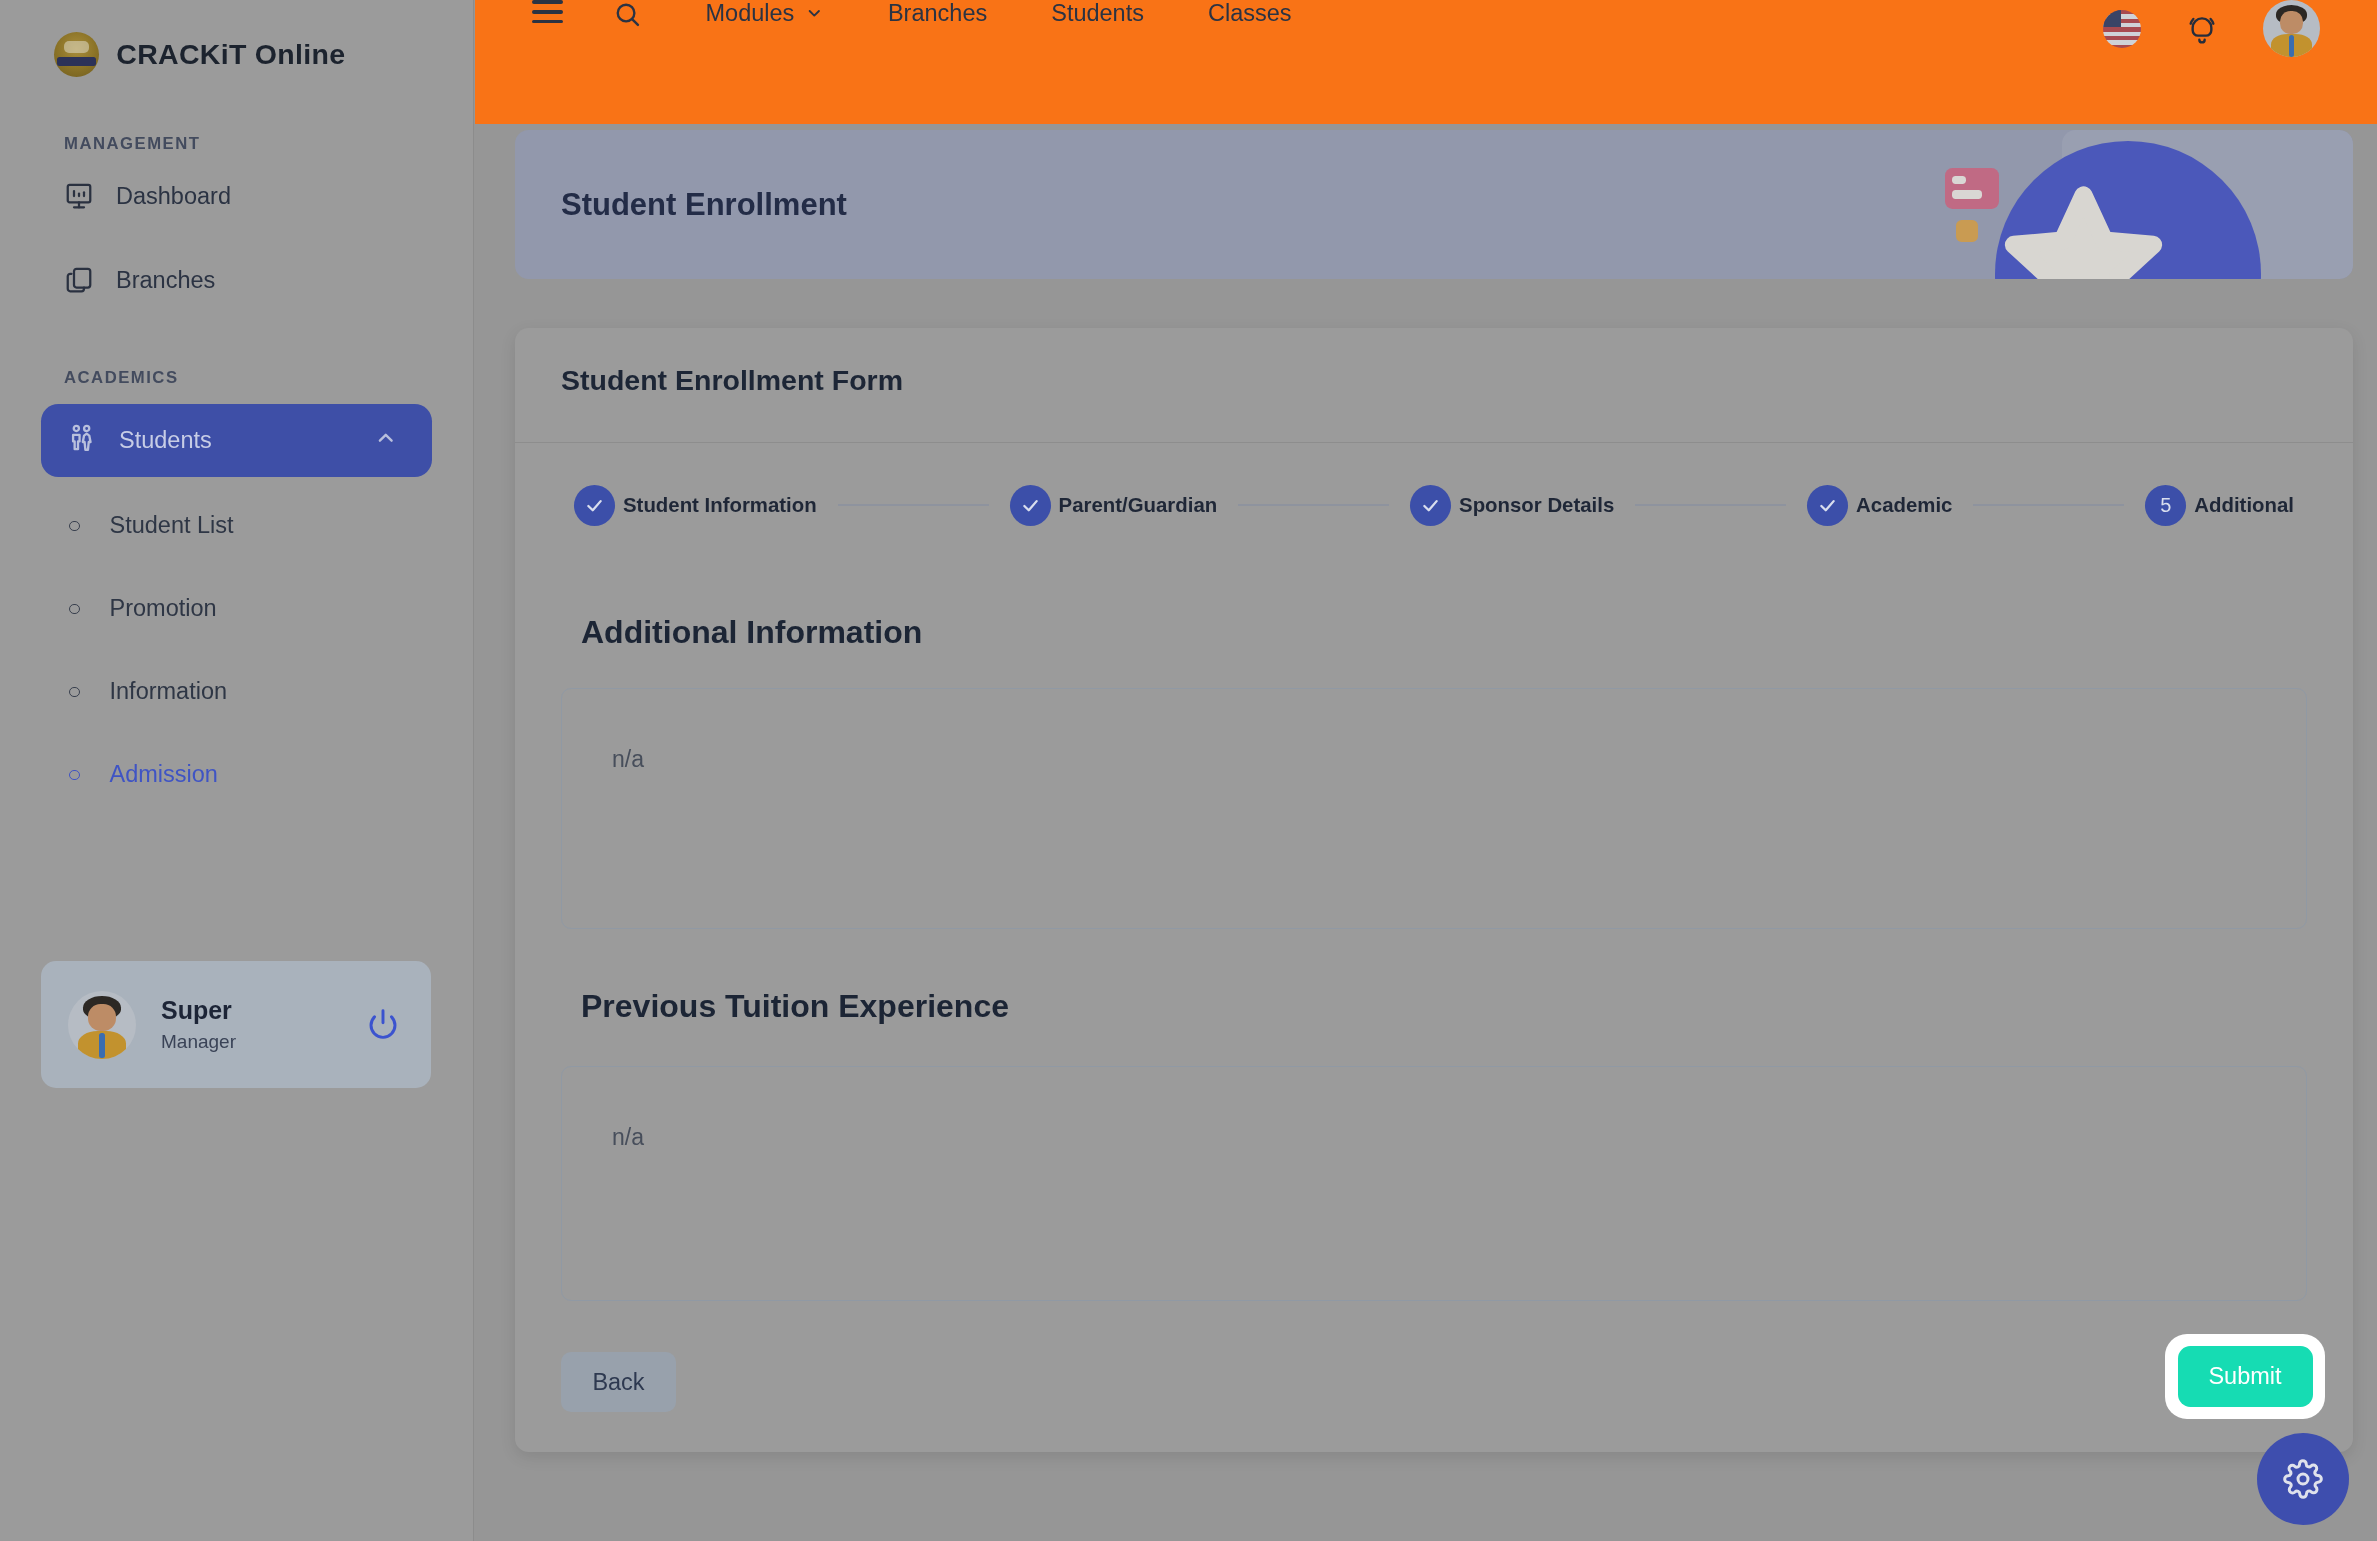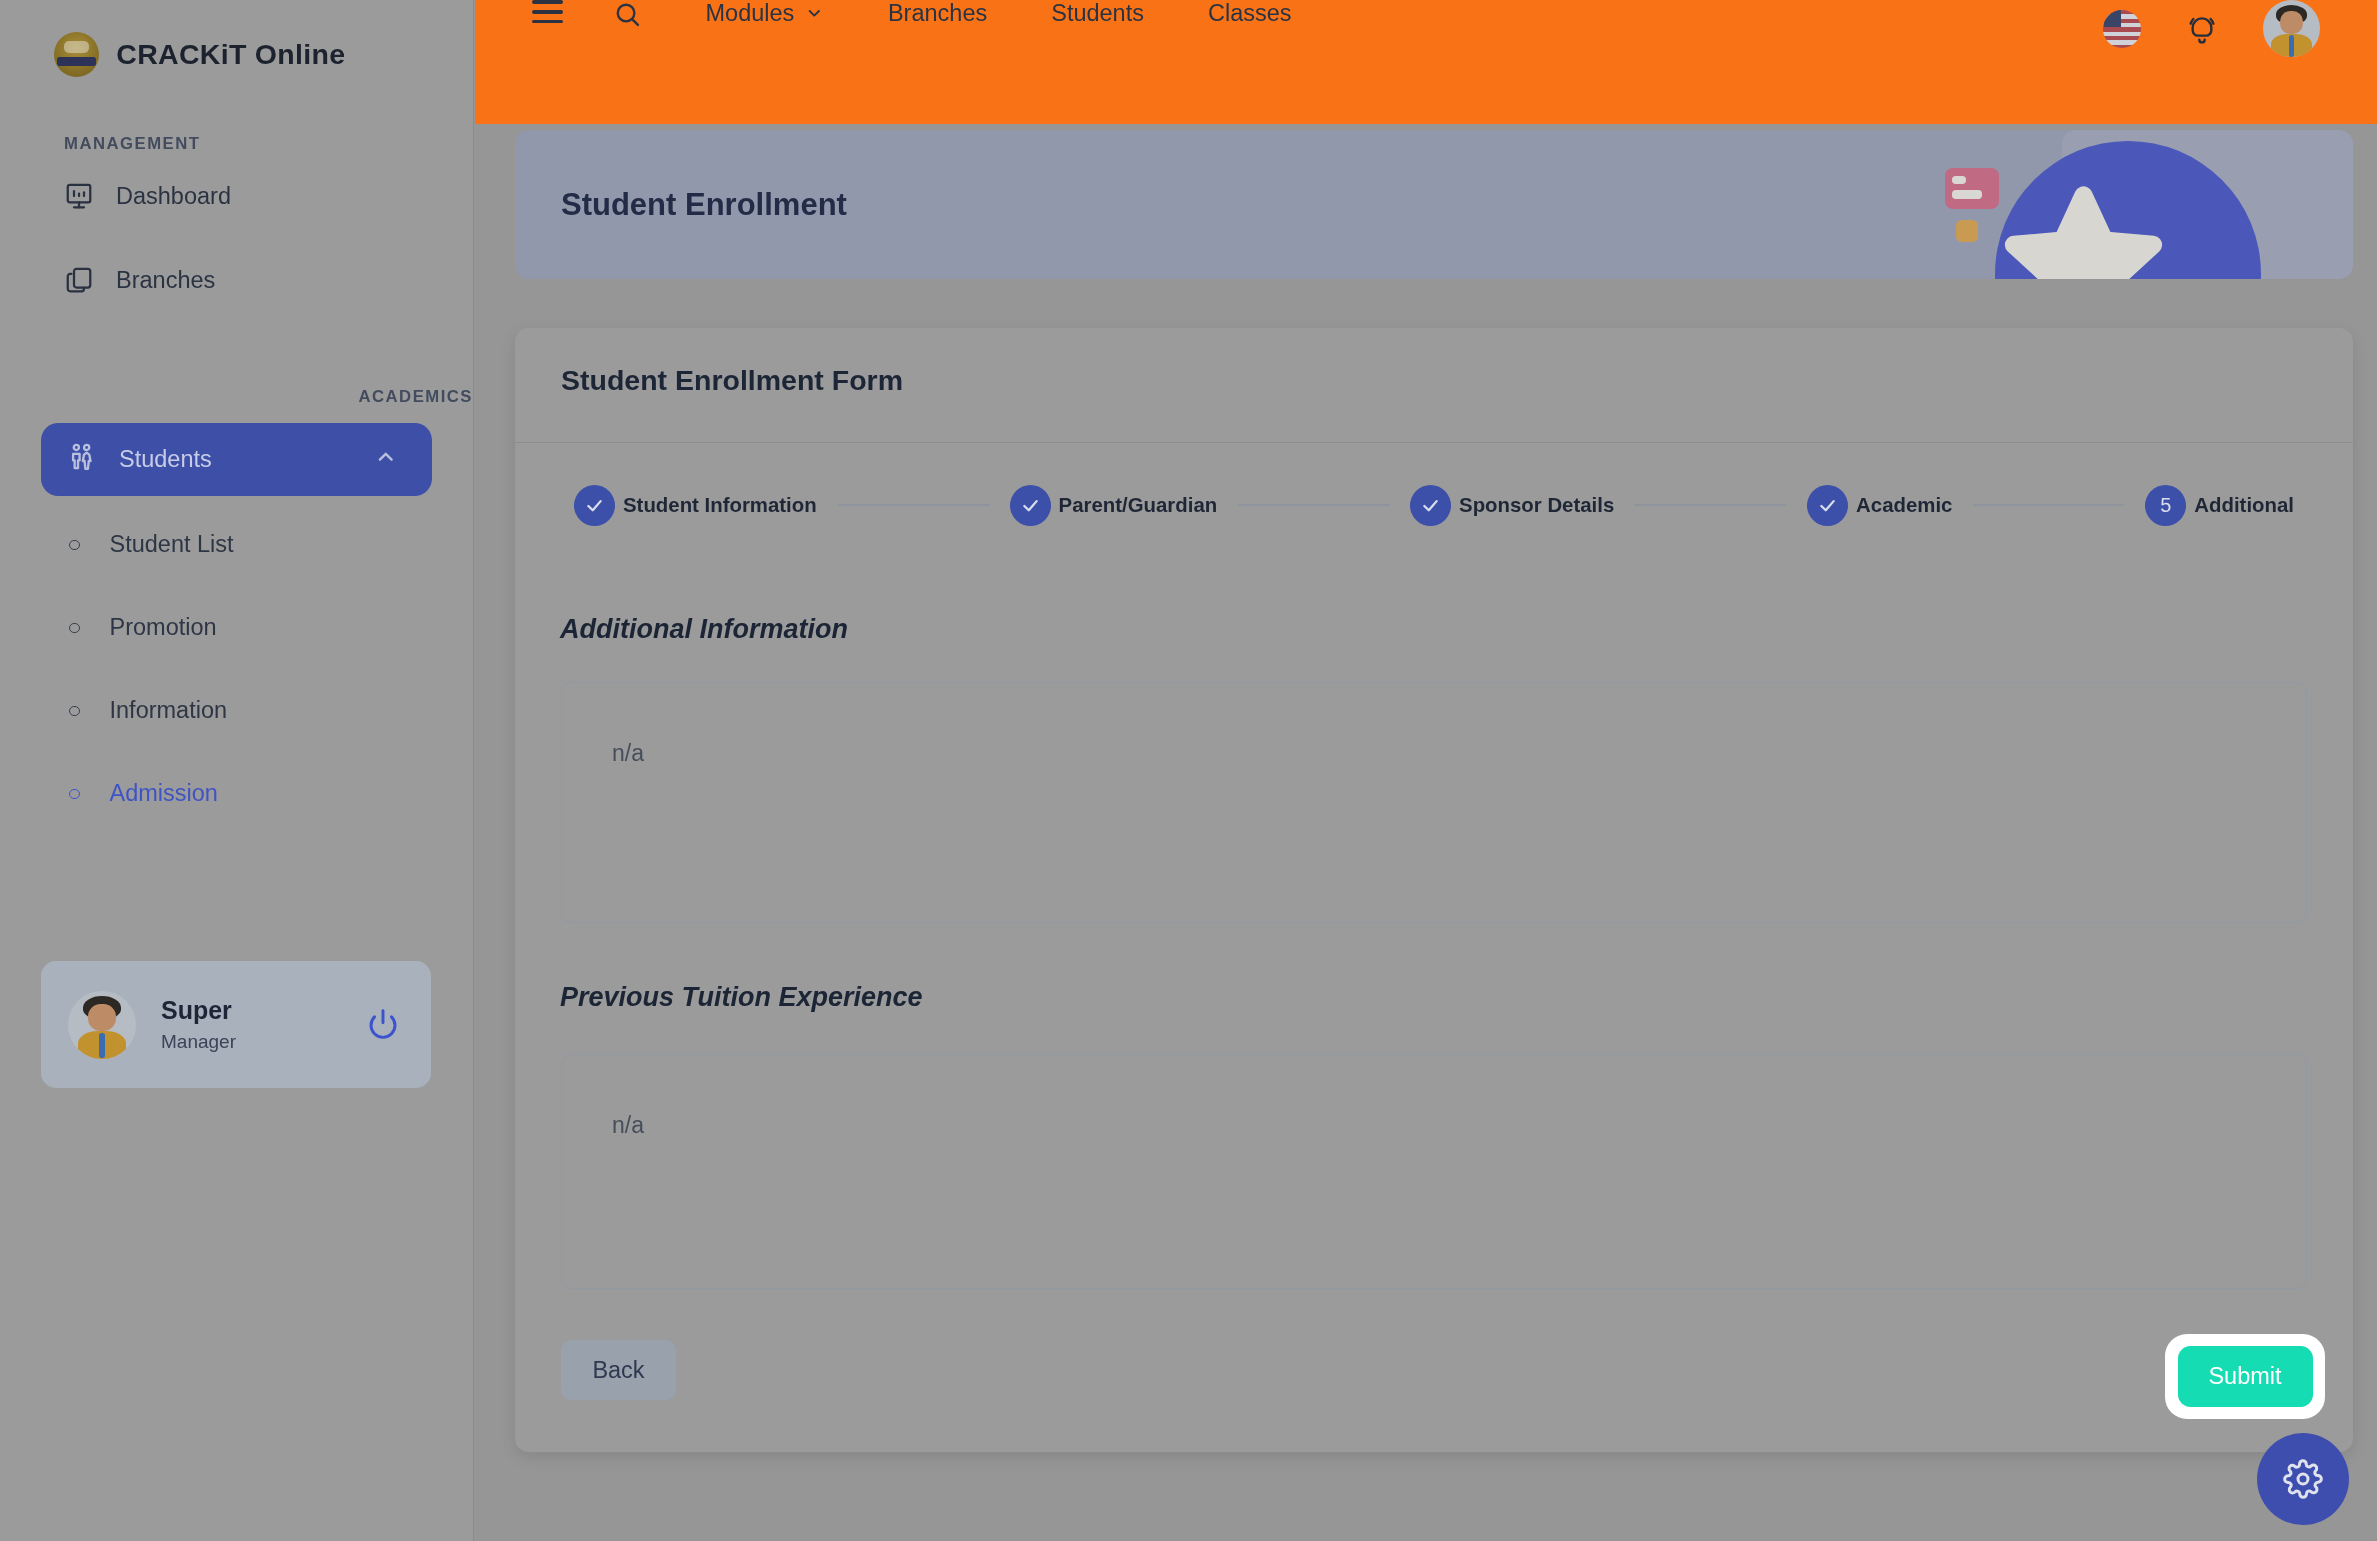--- a/index.html
+++ b/index.html
@@ -16,21 +16,21 @@
       background:radial-gradient(circle at 50% 38%, #a98e3c 0%, #8a7226 55%, #6f5c20 100%);
       position:relative; overflow:hidden; flex:0 0 auto; }
   .brand-coin::after { content:""; position:absolute; left:6%; right:6%; top:56%; height:20%;
       background:#2c3258; border-radius:2.5px; }
   .brand-coin::before { content:""; position:absolute; left:22%; right:22%; top:20%; height:26%;
       background:rgba(222,218,200,.55); border-radius:5px; }
   .brand-name { font-size:28.5px; font-weight:bold; color:#1c232e; letter-spacing:0.3px; }
 
   .nav-section-label { margin:57px 0 0 64px; font-size:16.7px; font-weight:bold;
       letter-spacing:1.5px; color:#434b5e; }
-  .nav-section-label.second { margin-top:65px;text-align:right; }
+  .nav-section-label.second { margin-top:46px; }
 
   .nav-item { display:flex; align-items:center; gap:22px; height:84px; padding-left:64px;
       color:#2b3343; font-size:23.5px; cursor:pointer; }
   .nav-item .nicon { width:30px; height:30px; flex:0 0 auto; display:flex; }
   .nav-item svg { width:30px; height:30px; stroke:#2a3140; }
 
   .nav-pill { margin:16px 41px 0 41px; height:73px; border-radius:17.3px; background:#3e4fa7;
       display:flex; align-items:center; gap:22px; padding:0 35px 0 25px;
       color:#c7cde6; font-size:23.5px; cursor:pointer; }
   .nav-pill svg { width:31px; height:31px; stroke:#b9c0dd; }
@@ -112,21 +112,21 @@
 
   .stepper { display:flex; align-items:center; margin-top:22px; padding:0 59px; height:80px; }
   .step { display:flex; align-items:center; gap:8px; flex:0 0 auto; }
   .step-circle { width:41px; height:41px; border-radius:50%; background:#3c4fa9;
       display:flex; align-items:center; justify-content:center; flex:0 0 auto; }
   .step-circle svg { width:21px; height:21px; stroke:#d9deee; }
   .step-num { font-size:20px; color:#d9deee; }
   .step-label { font-size:20.4px; font-weight:600; color:#1f2737; }
   .step-line { flex:1 1 auto; height:1.9px; background:#8e939e; margin:0 21px; }
 
-  .section-heading { margin:69px 0 0 45px; font-size:27px; font-weight:bold; color:#1c2535;font-style:italic; }
+  .section-heading { margin:69px 0 0 66px; font-size:32px; font-weight:bold; color:#1c2535; }
   .section-heading.h2 { margin-top:59px; }
   .note-area { display:block; margin:37px 46px 0 46px; width:1746px; height:241px;
       border:1.2px solid #9099a4; border-radius:10px; background:transparent; resize:none;
       padding:57px 0 0 50px; font-family:"Liberation Sans", sans-serif;
       font-size:23px; color:#474e5b; outline:none; line-height:1.2; }
   .note-area.second { margin-top:41px; height:235px; }
 
   .form-footer { display:flex; align-items:center; margin:51px 46px 0 46px; }
   .btn-back { width:115px; height:60px; border:none; border-radius:10px; background:#98a1ac;
       color:#2e3950; font-size:23.5px; font-family:"Liberation Sans", sans-serif; cursor:pointer; }

